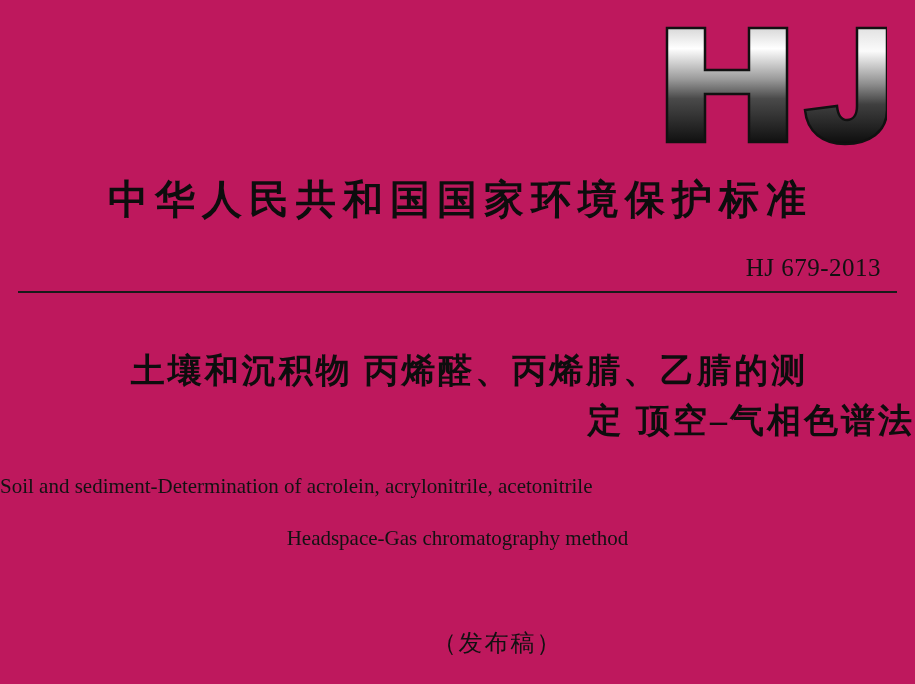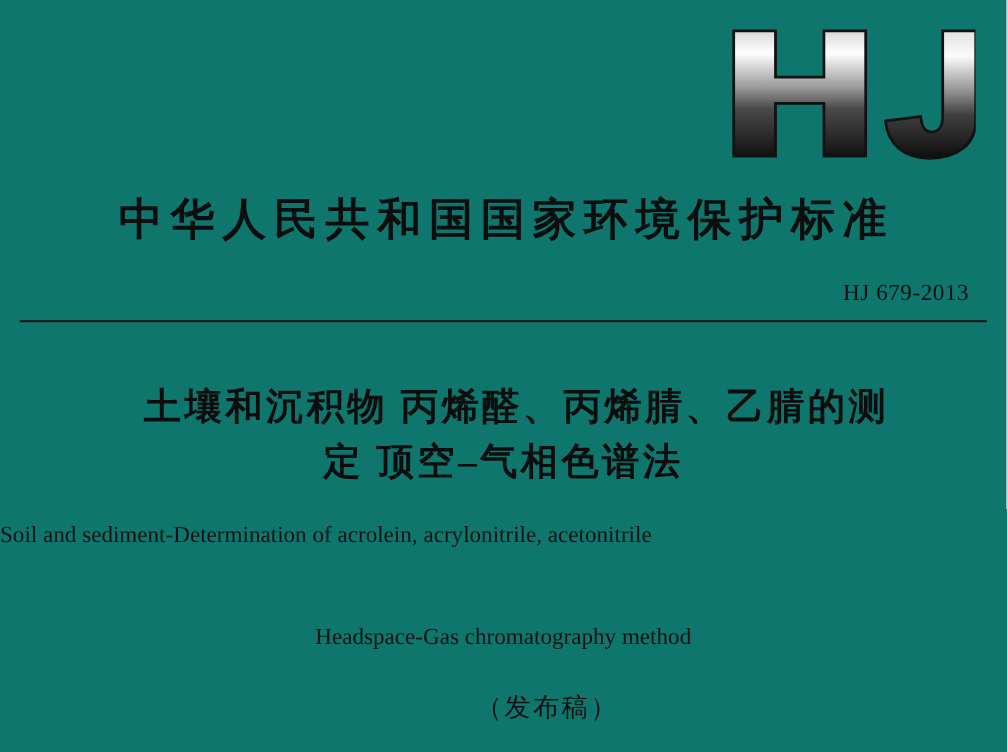--- a/index.html
+++ b/index.html
@@ -14,21 +14,21 @@
     font-family: "Liberation Serif", serif;
     color: #111111;
     position: relative;
   }
 
   .page {
     position: relative;
     width: 915px;
     height: 684px;
     box-sizing: border-box;
-    background: #0f766e;
+    background: #be185d;
   }
 
   
   .logo-area {
     position: absolute;
     top: 22px;
     right: 28px;
     width: 230px;
     height: 125px;
     display: flex;
@@ -56,21 +56,21 @@
     white-space: nowrap;
     padding-left: 6px;
   }
 
   
   .std-number {
     position: absolute;
     top: 254px;
     right: 34px;
     font-family: "Liberation Serif", serif;
-    font-size: 21px;
+    font-size: 25px;
     color: #111111;
     letter-spacing: 0.5px;
   }
 
   
   .rule {
     position: absolute;
     top: 291px;
     left: 18px;
     width: 879px;
@@ -86,42 +86,41 @@
     width: 915px;
     text-align: center;
     font-family: "Liberation Serif", serif;
     font-weight: bold;
     font-size: 34px;
     line-height: 50px;
     letter-spacing: 3px;
     color: #0d0d0d;
   }
   .cn-title .line1 { display: block; margin-left: 24px; }
-  .cn-title .line2 { display: block; }
+  .cn-title .line2 { display: block; text-align: right; }
 
   
   .en-title {
     position: absolute;
     top: 474px;
     left: 0;
     width: 915px;
     font-family: "Liberation Serif", serif;
     font-size: 21px;
     color: #121212;
   }
   .en-subtitle {
     position: absolute;
     top: 526px;
     left: 0;
     width: 915px;
     text-align: center;
     font-family: "Liberation Serif", serif;
     font-size: 21px;
     color: #121212;
-    margin-top: 40px;
   }
 
   
   .release {
     position: absolute;
     top: 627px;
     left: 0;
     width: 915px;
     text-align: center;
     font-family: "Liberation Serif", serif;

